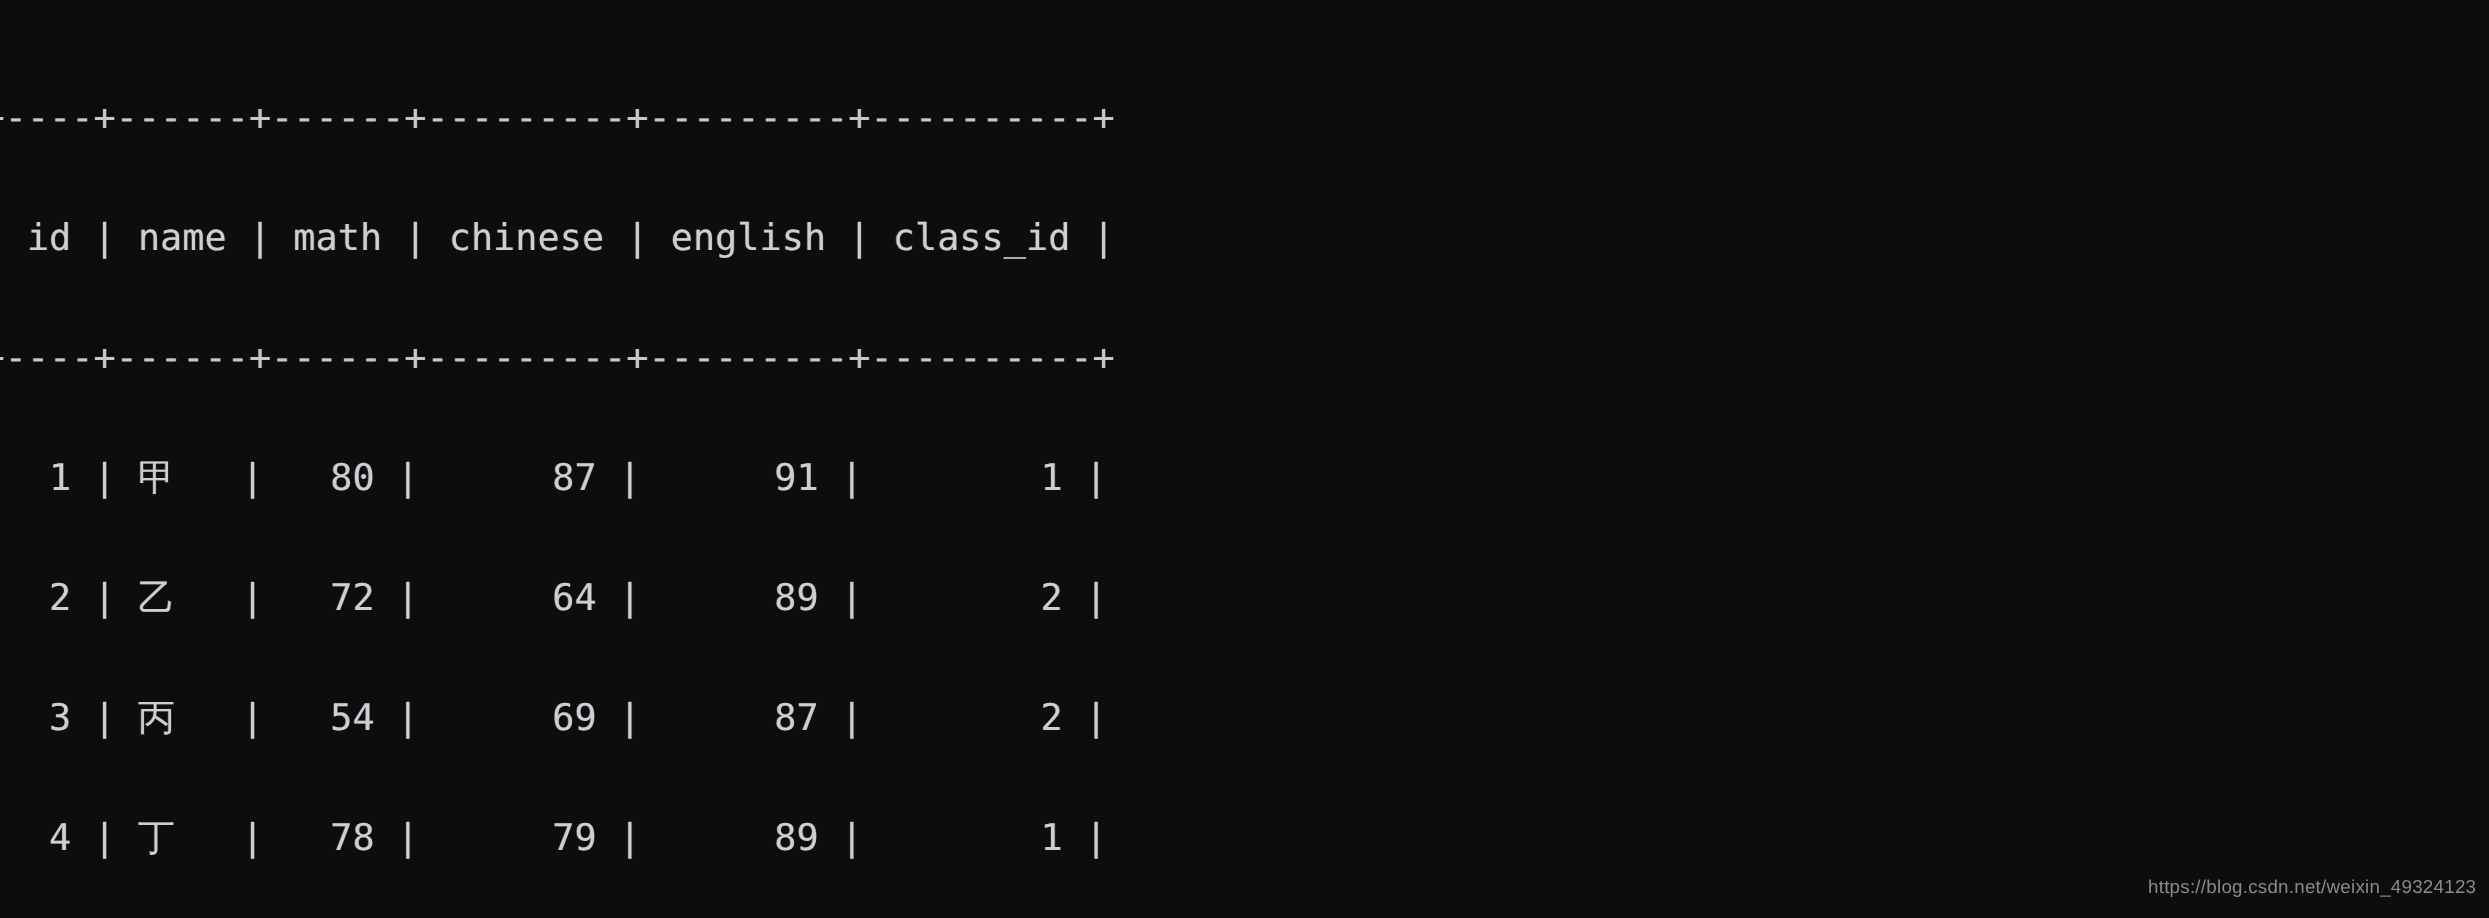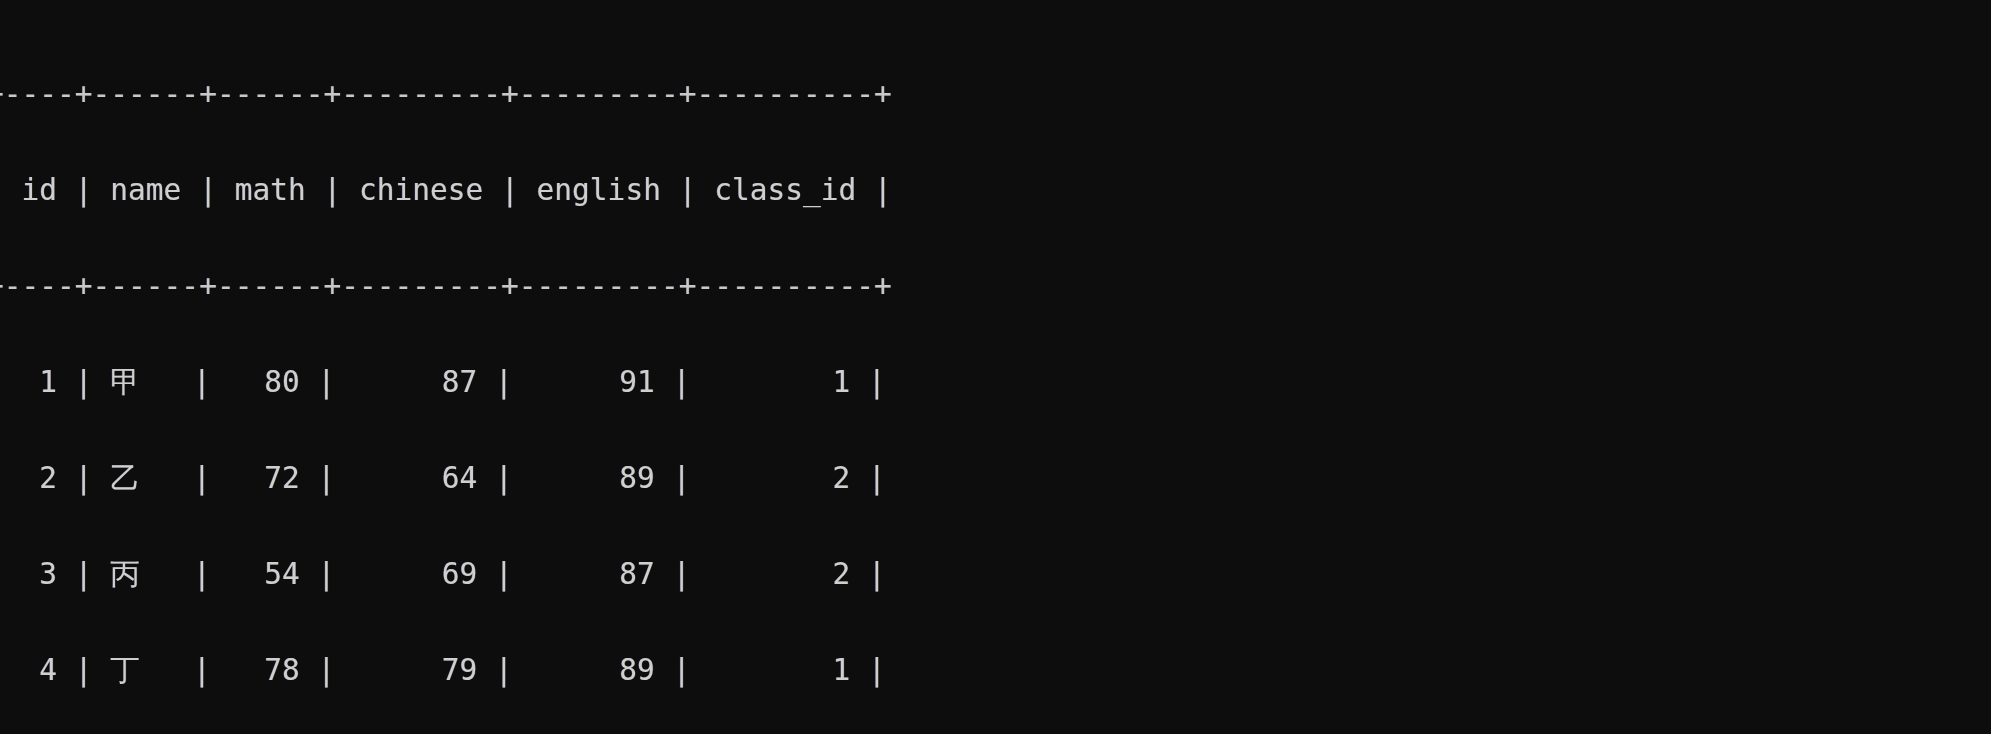--- a/index.html
+++ b/index.html
@@ -81,13 +81,14 @@
     
     
     
     
     
     
     
 
   </div>
 
+  <div class="watermark">https://blog.csdn.net/weixin_49324123</div>
 </div>
 
 </body></html>

